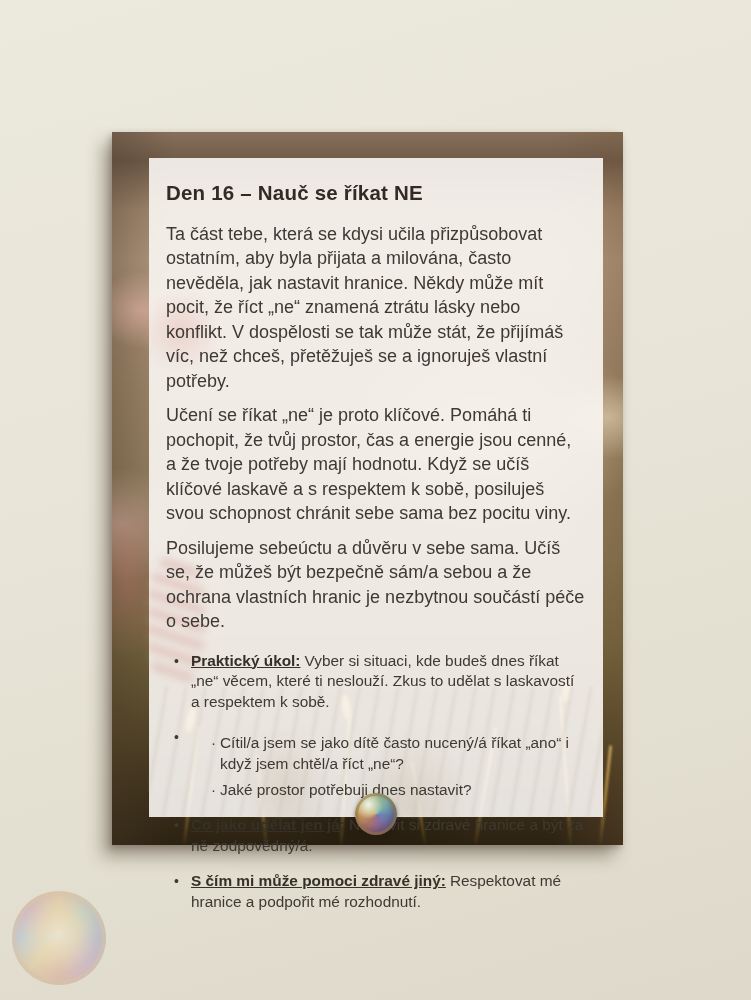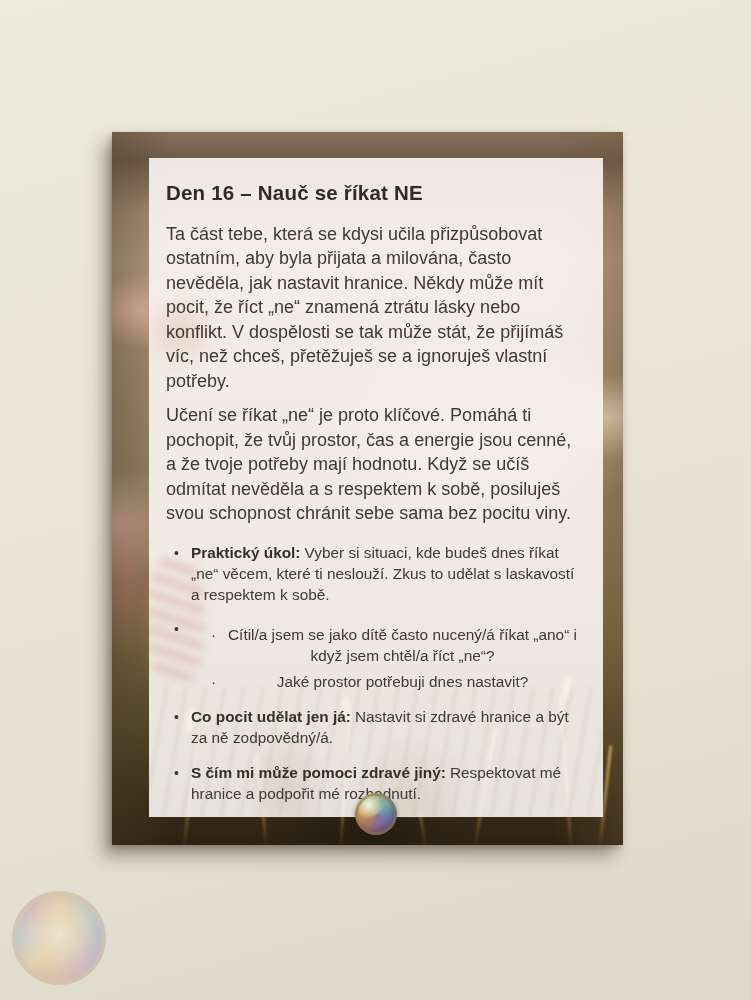--- a/index.html
+++ b/index.html
@@ -94,26 +94,26 @@
   p.para { font-size: 18px; line-height: 1.36; margin-bottom: 10px; }
 
   .bullets { margin-top: 17px; }
   .bullet { display: flex; align-items: flex-start; margin-bottom: 14px; }
   .dot {
     flex: 0 0 17px; margin-left: 8px;
     font-size: 14px; line-height: 1.45; color: #3e3933;
   }
   .bcontent { flex: 1; }
   p.btxt { font-size: 15.4px; line-height: 1.36; }
-  .blabel { font-weight: bold; color: #353028; margin-right: 4px; }
+  .blabel { font-weight: bold; color: #353028; margin-right: 4px; text-decoration: underline; }
 
   .sub { margin-top: 6px; margin-left: 20px; }
   .subrow { display: flex; align-items: flex-start; margin-top: 5px; }
   .sdot { flex: 0 0 9px; font-size: 15px; line-height: 1.36; color: #3e3933; }
-  .subrow p { font-size: 15.4px; line-height: 1.36; flex: 1; text-align: center; }
+  .subrow p { font-size: 15.4px; line-height: 1.36; flex: 1; }
 
   
   .bubble {
     position: absolute;
     left: 50%; bottom: -18px;
     width: 42px; height: 42px;
     transform: translateX(-50%);
     border-radius: 50%;
     background:
       radial-gradient(circle at 32% 28%, rgba(240, 248, 240, 0.95) 0%, rgba(240, 248, 240, 0) 34%),
@@ -159,21 +159,22 @@
 
     <div class="panel">
       <div class="bleed bleed-hand"></div>
       <div class="bleed bleed-stripes"></div>
       <div class="bleed bleed-grass"></div>
 
       <div class="content">
         <h1 class="title">Den 16 – Nauč se říkat NE</h1>
 
         <p class="para">Ta část tebe, která se kdysi učila přizpůsobovat ostatním, aby byla přijata a milována, často nevěděla, jak nastavit hranice. Někdy může mít pocit, že říct „ne“ znamená ztrátu lásky nebo konflikt. V dospělosti se tak může stát, že přijímáš víc, než chceš, přetěžuješ se a ignoruješ vlastní potřeby.</p>
-        <p class="para">Učení se říkat „ne“ je proto klíčové. Pomáhá ti pochopit, že tvůj prostor, čas a energie jsou cenné, a že tvoje potřeby mají hodnotu. Když se učíš odmítat nevěděla a s respektem k sobě, posiluješ svou schopnost chránit sebe sama bez pocitu viny.</p>
+        <p class="para">Učení se říkat „ne“ je proto klíčové. Pomáhá ti pochopit, že tvůj prostor, čas a energie jsou cenné, a že tvoje potřeby mají hodnotu. Když se učíš klíčové laskavě a s respektem k sobě, posiluješ svou schopnost chránit sebe sama bez pocitu viny.</p>
+        <p class="para">Posilujeme sebeúctu a důvěru v sebe sama. Učíš se, že můžeš být bezpečně sám/a sebou a že ochrana vlastních hranic je nezbytnou součástí péče o sebe.</p>
 
         <div class="bullets">
 
           <div class="bullet">
             <span class="dot">•</span>
             <div class="bcontent">
               <p class="btxt"><b class="blabel">Praktický úkol:</b><span>Vyber si situaci, kde budeš dnes říkat „ne“ věcem, které ti neslouží. Zkus to udělat s laskavostí a respektem k sobě.</span></p>
             </div>
           </div>
 
@@ -189,21 +190,21 @@
                   <span class="sdot">·</span>
                   <p>Jaké prostor potřebuji dnes nastavit?</p>
                 </div>
               </div>
             </div>
           </div>
 
           <div class="bullet">
             <span class="dot">•</span>
             <div class="bcontent">
-              <p class="btxt"><b class="blabel">Co pocit udělat jen já:</b><span>Nastavit si zdravé hranice a být za ně zodpovědný/á.</span></p>
+              <p class="btxt"><b class="blabel">Co jako udělat jen já:</b><span>Nastavit si zdravé hranice a být za ně zodpovědný/á.</span></p>
             </div>
           </div>
 
           <div class="bullet">
             <span class="dot">•</span>
             <div class="bcontent">
               <p class="btxt"><b class="blabel">S čím mi může pomoci zdravé jiný:</b><span>Respektovat mé hranice a podpořit mé rozhodnutí.</span></p>
             </div>
           </div>
 

